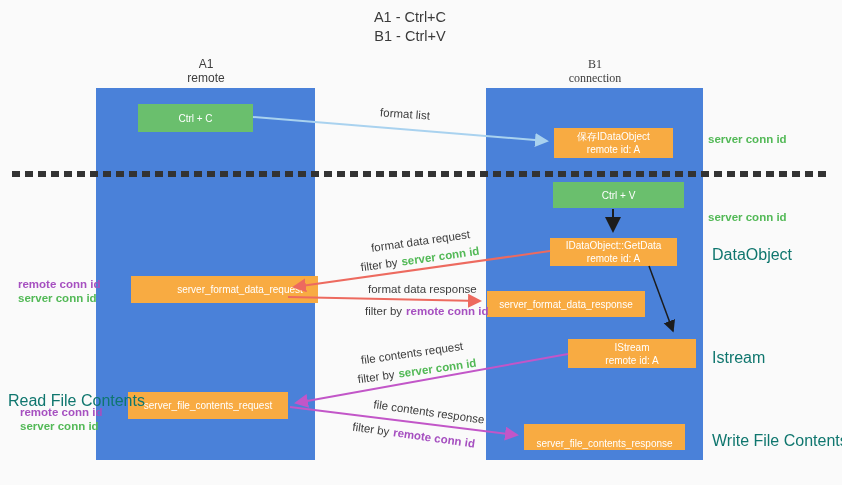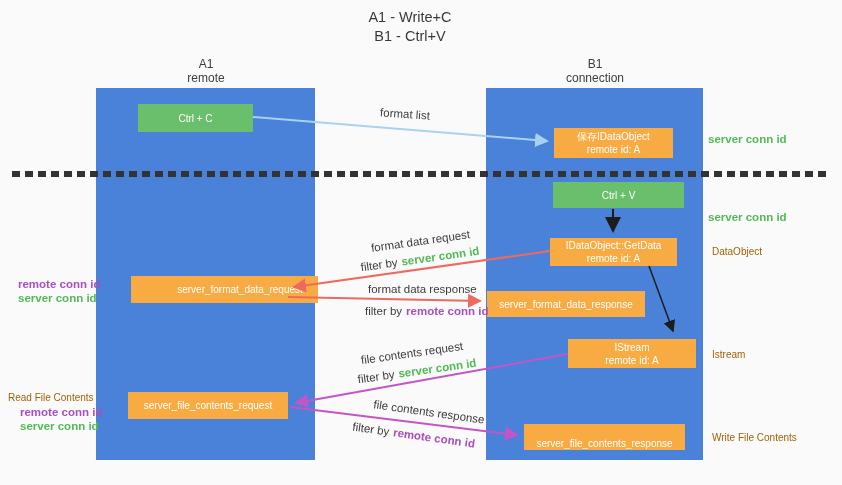--- a/index.html
+++ b/index.html
@@ -6,48 +6,48 @@
   .stage{position:relative;width:842px;height:485px;background:#fafafa;overflow:hidden;}
   .rect{position:absolute;background:#4a81d9;z-index:1;}
   .node{position:absolute;display:flex;flex-direction:column;align-items:center;justify-content:center;
         color:#fff;font-size:10px;line-height:13px;text-align:center;z-index:3;white-space:nowrap;}
   .green{background:#6abf6d;}
   .orange{background:#f8ab42;}
   .title{position:absolute;left:300px;top:8px;width:220px;text-align:center;color:#3a3a3a;
          font-size:14.5px;line-height:19px;z-index:6;}
   .hdr{position:absolute;text-align:center;color:#3d3d3d;font-size:12px;line-height:14px;z-index:6;}
   .lbl{position:absolute;font-size:11.5px;color:#3d3d3d;white-space:nowrap;z-index:6;}
-  .gray12{font-size:10px;color:#a16207;}
+  .gray12{font-size:16px;color:#0f766e;}
   .green-t{color:#53b957;font-weight:bold;}
   .purple-t{color:#a650c0;font-weight:bold;}
   .right-align{text-align:right;}
   .rot-up{transform:rotate(-8deg);}
   .rot-dn{transform:rotate(8deg);}
   .rot-sm{transform:rotate(4deg);}
   .ctr{text-align:center;}
   .filter-lead{margin-right:4px;}
   .dotline{position:absolute;left:12px;top:171px;width:815px;height:6px;z-index:5;
            background:repeating-linear-gradient(90deg,#333 0 8px,rgba(0,0,0,0) 8px 13px);}
   svg.arrows{position:absolute;left:0;top:0;z-index:4;}
 </style>
 </head>
 <body>
 
 <div class="stage">
 
   <div class="title">
-    <div>A1 - Write+C</div>
+    <div>A1 - Ctrl+C</div>
     <div>B1 - Ctrl+V</div>
   </div>
 
   <div class="hdr" style="left:146px;top:57px;width:120px;">
     <div>A1</div>
     <div>remote</div>
   </div>
-  <div class="hdr" style="left:535px;top:57px;width:120px;">
+  <div class="hdr" style="left:535px;top:57px;width:120px;font-family:Liberation Serif, serif;">
     <div>B1</div>
     <div>connection</div>
   </div>
 
   <div class="rect" style="left:96px;top:88px;width:219px;height:372px;"></div>
   <div class="rect" style="left:486px;top:88px;width:217px;height:372px;"></div>
 
   <div class="dotline"></div>
 
   <svg class="arrows" width="842" height="485">

